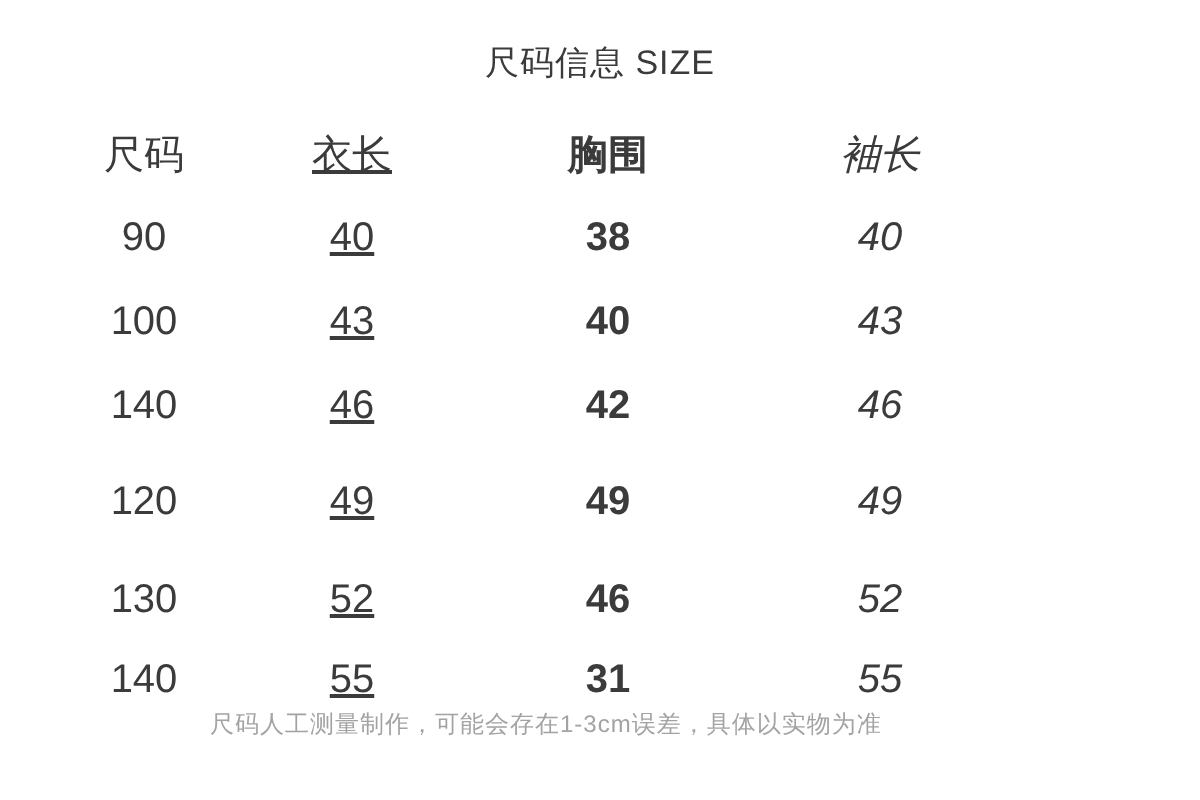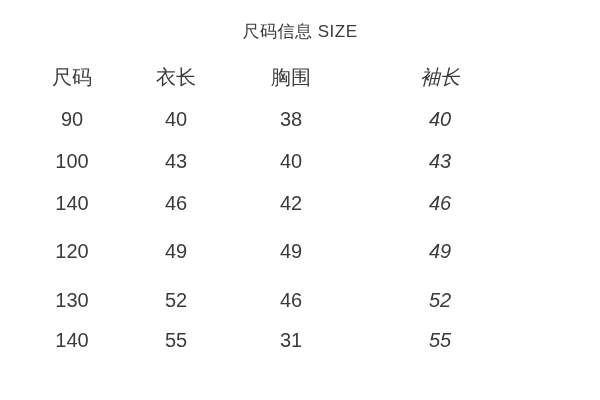--- a/index.html
+++ b/index.html
@@ -31,22 +31,22 @@
   .size-table { position: absolute; top: 0; left: 0; width: 600px; height: 350px; }
   .trow { position: absolute; left: 0; width: 600px; height: 18px; }
   .trow span {
     position: absolute;
     transform: translateX(-50%);
     font-size: 20px;
     white-space: nowrap;
     color: var(--text);
   }
   .c0 { left: 72px; }
-  .c1 { left: 176px; }
-  .c2 { left: 291px; }
+  .c1 { left: 176px; text-decoration: underline; }
+  .c2 { left: 304px; font-weight: bold; }
   .c3 { left: 440px; font-style: italic; }
   .r-header { top: 64px; }
   .r0 { top: 108px; }
   .r1 { top: 150px; }
   .r2 { top: 192px; }
   .r3 { top: 240px; }
   .r4 { top: 289px; }
   .r5 { top: 329px; }
   .footnote {
     position: absolute;
@@ -112,15 +112,16 @@
     <div class="trow r5">
       <span class="c0">140</span>
       <span class="c1">55</span>
       <span class="c2">31</span>
       <span class="c3">55</span>
     </div>
 
   </div>
 
   <div class="footnote">
+    <div>尺码人工测量制作，可能会存在1-3cm误差，具体以实物为准</div>
   </div>
 
 </div>
 
 </body></html>

